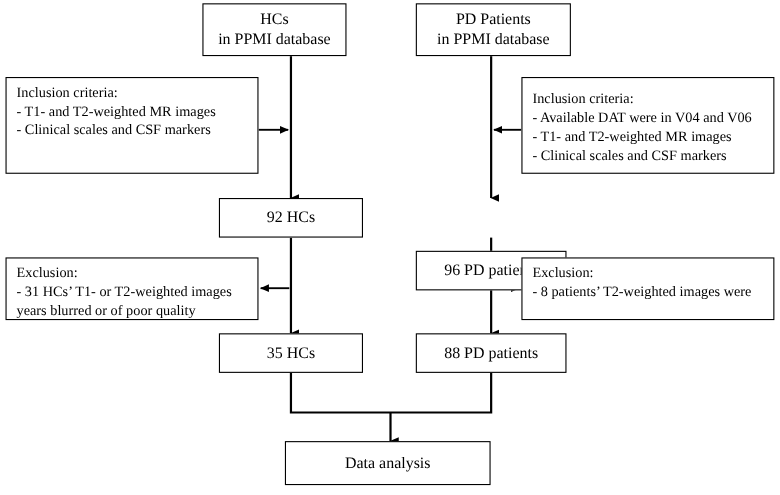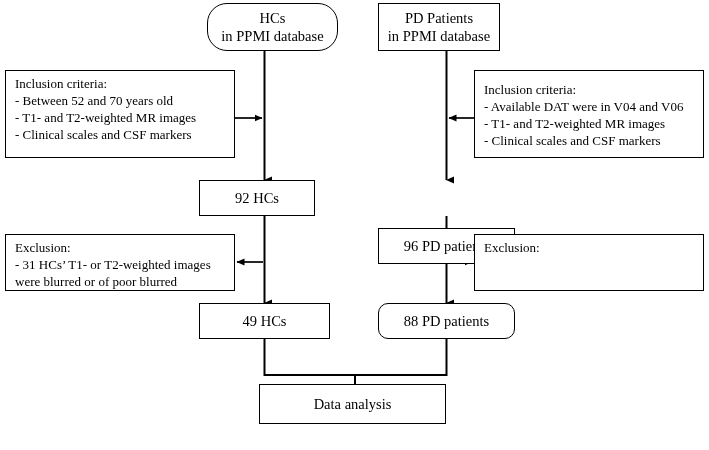--- a/index.html
+++ b/index.html
@@ -42,41 +42,41 @@
   }
   .box-center .pad {
     padding: 2px 4px;
   }
   .ln { display: block; white-space: nowrap; }
 
   .fs14 { font-size: 14.5px; }
   .fs13 { font-size: 13px; }
 
   
-  #box-hc-source   { left: 207px; top: 3px;  width: 131px; height: 48px; border-radius: 20px; }
-  #box-pd-source   { left: 378px; top: 3px;  width: 122px; height: 48px; }
+  #box-hc-source   { left: 184px; top: 3px;  width: 131px; height: 48px; }
+  #box-pd-source   { left: 378px; top: 3px;  width: 141px; height: 48px; }
 
   
   #box-inc-hc      { left: 5px;   top: 70px; width: 230px; height: 88px; }
   #box-inc-pd      { left: 474px; top: 70px; width: 230px; height: 88px; }
 
   
-  #box-count-hc    { left: 199px; top: 180px; width: 116px; height: 36px; }
+  #box-count-hc    { left: 199px; top: 180px; width: 131px; height: 36px; }
   #box-count-pd    { left: 378px; top: 180px; width: 137px; height: 36px; margin-top: 48px; }
 
   
   #box-exc-hc      { left: 5px;   top: 234px; width: 230px; height: 57px; }
   #box-exc-pd      { left: 474px; top: 234px; width: 230px; height: 57px; }
 
   
   #box-final-hc    { left: 199px; top: 303px; width: 131px; height: 36px; }
-  #box-final-pd    { left: 378px; top: 303px; width: 137px; height: 36px; border-radius: 10px; }
+  #box-final-pd    { left: 378px; top: 303px; width: 137px; height: 36px; }
 
   
-  #box-analysis    { left: 259px; top: 384px; width: 187px; height: 40px; }
+  #box-analysis    { left: 259px; top: 401px; width: 187px; height: 40px; }
 
   
   #wires {
     position: absolute;
     left: 0; top: 0;
     width: 709px; height: 450px;
     z-index: 1;
     pointer-events: none;
   }
 </style>
@@ -128,21 +128,20 @@
   <div class="box box-center fs14" id="box-pd-source">
     <div class="pad">
       <span class="ln">PD Patients</span>
       <span class="ln">in PPMI database</span>
     </div>
   </div>
 
   <div class="box box-left fs13" id="box-inc-hc">
     <div class="pad">
       <span class="ln">Inclusion criteria:</span>
-      <span class="ln">-  Between 52 and 70 years old</span>
       <span class="ln">- T1- and T2-weighted MR images</span>
       <span class="ln">- Clinical scales and CSF markers</span>
     </div>
   </div>
 
   <div class="box box-left fs13" id="box-inc-pd">
     <div class="pad" style="padding-top:11px;">
       <span class="ln">Inclusion criteria:</span>
       <span class="ln">- Available DAT were in V04 and V06</span>
       <span class="ln">- T1- and T2-weighted MR images</span>
@@ -159,33 +158,34 @@
   <div class="box box-center fs14" id="box-count-pd">
     <div class="pad">
       <span class="ln">96 PD patients</span>
     </div>
   </div>
 
   <div class="box box-left fs13" id="box-exc-hc">
     <div class="pad">
       <span class="ln">Exclusion:</span>
       <span class="ln">- 31 HCs’ T1- or T2-weighted images</span>
-      <span class="ln">were blurred or of poor blurred</span>
+      <span class="ln">years blurred or of poor quality</span>
     </div>
   </div>
 
   <div class="box box-left fs13" id="box-exc-pd">
     <div class="pad">
       <span class="ln">Exclusion:</span>
+      <span class="ln">- 8 patients’ T2-weighted images were</span>
     </div>
   </div>
 
   <div class="box box-center fs14" id="box-final-hc">
     <div class="pad">
-      <span class="ln">49 HCs</span>
+      <span class="ln">35 HCs</span>
     </div>
   </div>
 
   <div class="box box-center fs14" id="box-final-pd">
     <div class="pad">
       <span class="ln">88 PD patients</span>
     </div>
   </div>
 
   <div class="box box-center fs14" id="box-analysis">

